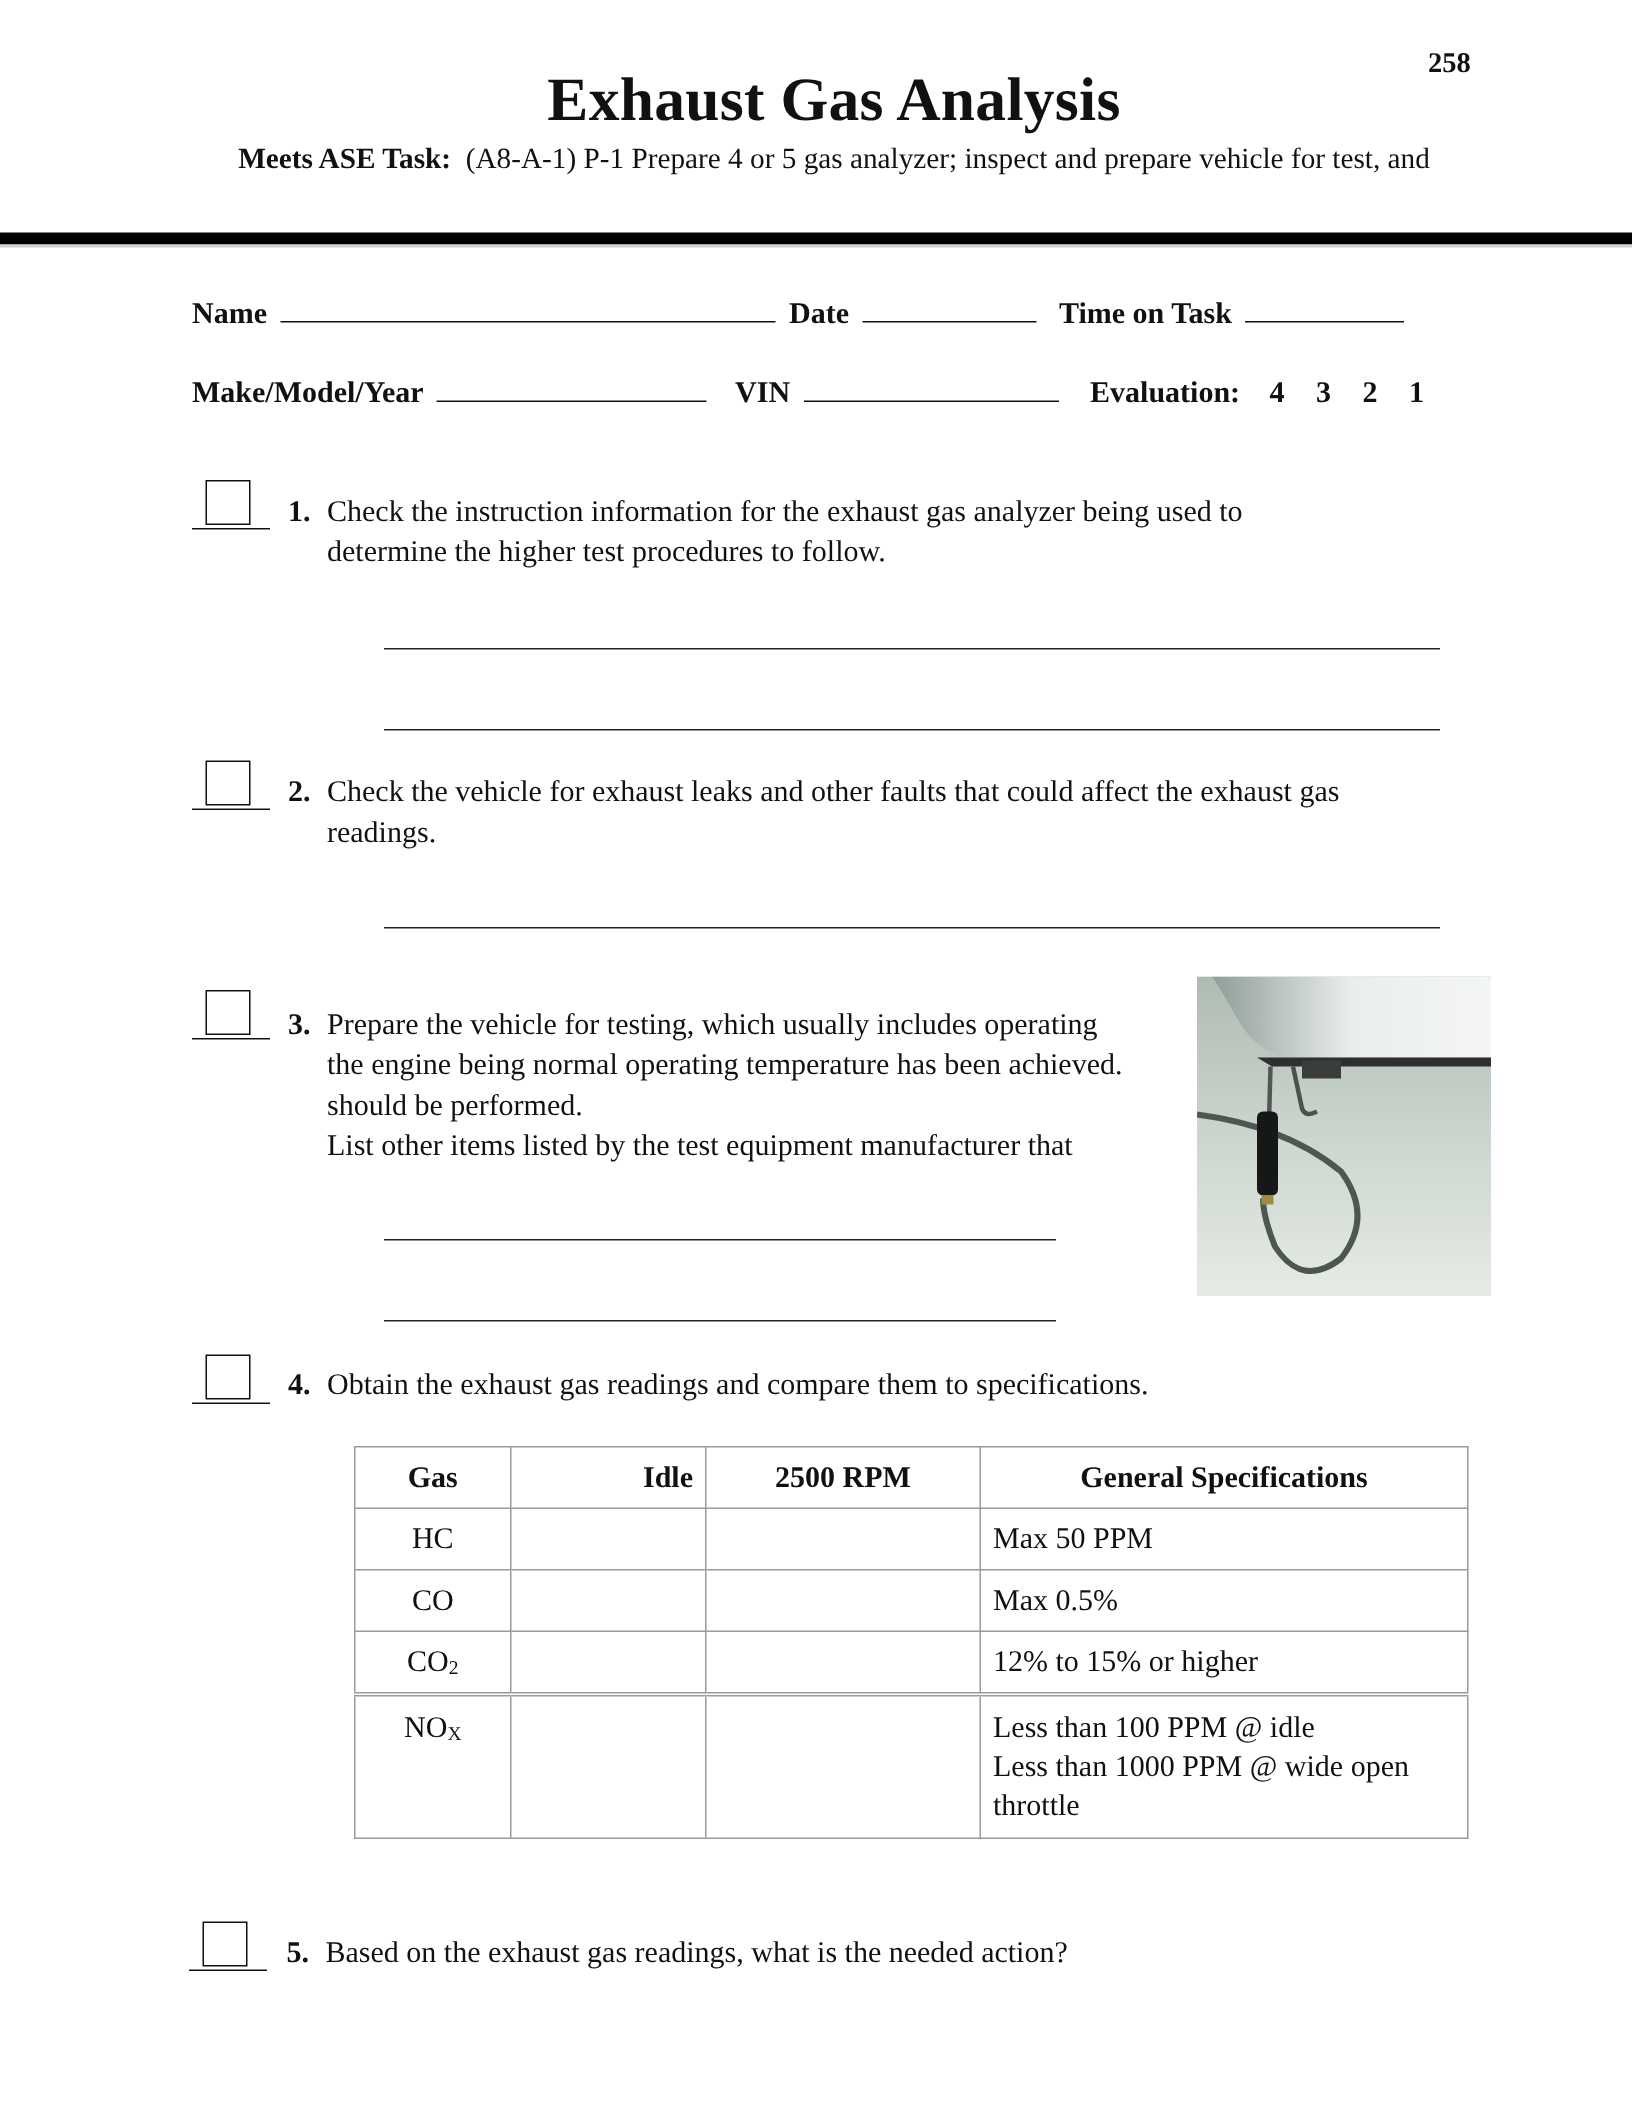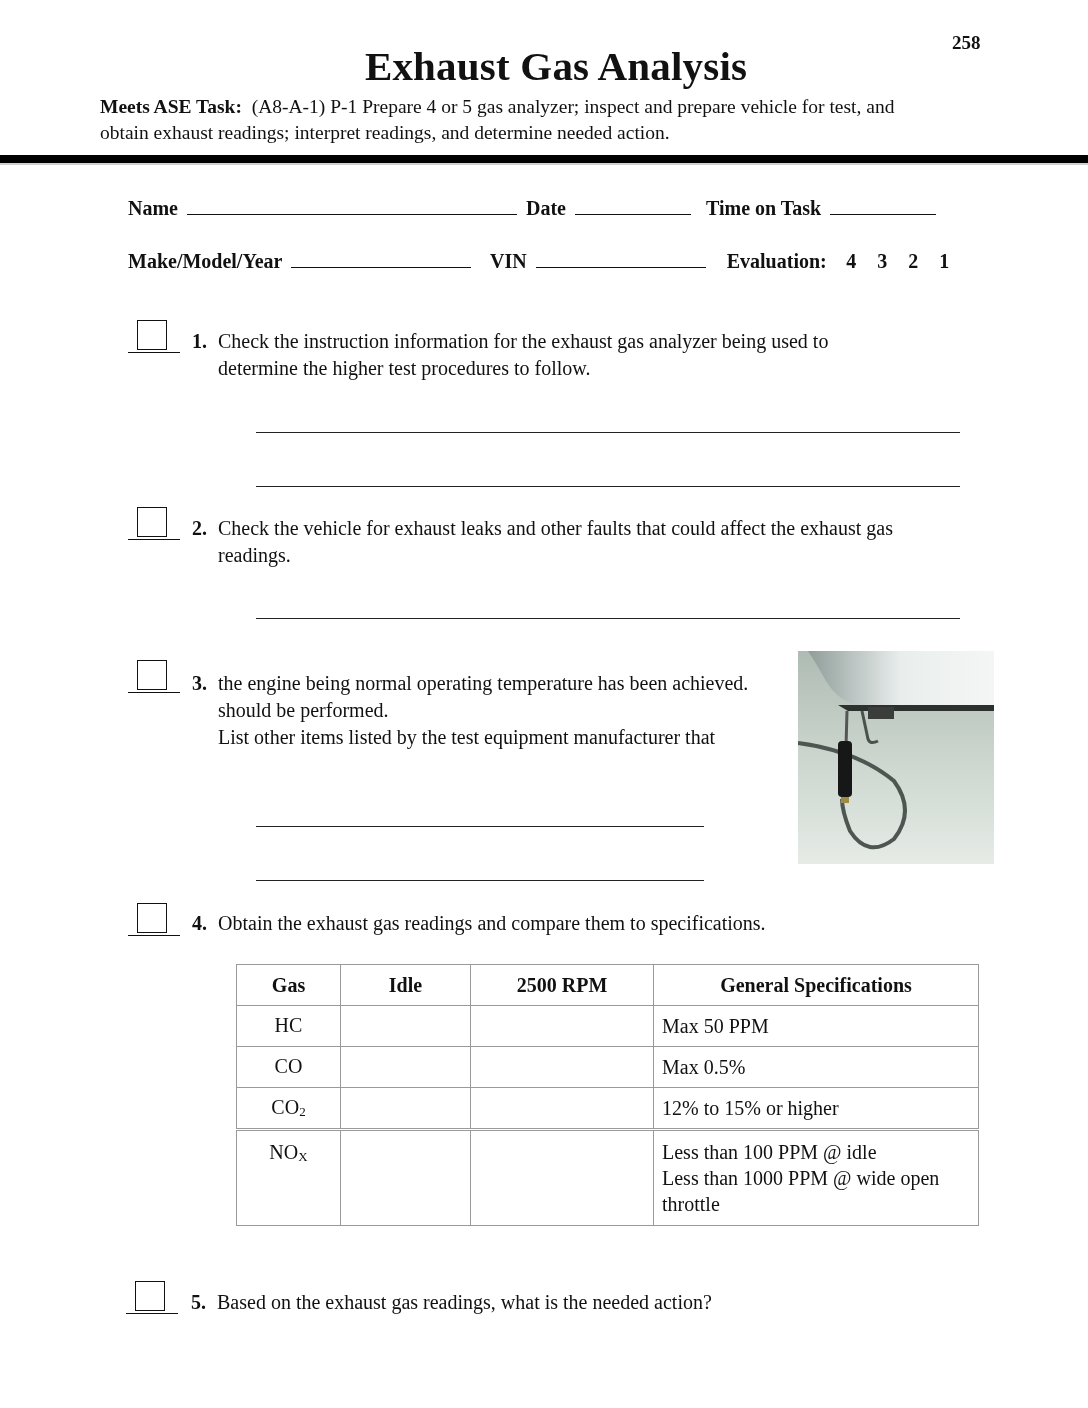--- a/index.html
+++ b/index.html
@@ -1,20 +1,20 @@
 <!DOCTYPE html>
 <html><head>
   <meta charset="utf-8">
   <style>
     html, body { margin: 0; padding: 0; background: #ffffff; }
     body { width: 1088px; height: 1408px; position: relative; overflow: hidden; font-family: "Liberation Serif", "DejaVu Serif", serif; color: #111; }
     .abs { position: absolute; }
     .page-number { top: 32px; left: 952px; font-size: 19px; font-weight: bold; }
     .title { top: 42px; left: 0; width: 1112px; text-align: center; font-size: 41px; font-weight: bold; letter-spacing: 0.2px; }
-    .task { top: 94px; left: 100px; width: 912px; text-align: left; font-size: 19.5px; line-height: 26px; }
+    .task { top: 94px; left: 100px; width: 912px; text-align: center; font-size: 19.5px; line-height: 26px; }
     .task b { font-weight: bold; }
     .rule { top: 155px; left: 0; width: 1088px; height: 8px; background: #000; }
     .rule-shadow { top: 163px; left: 0; width: 1088px; height: 2px; background: #cfcfcf; }
     .field-row { font-size: 20px; font-weight: bold; white-space: nowrap; }
     .blank { display: inline-block; border-bottom: 1.5px solid #111; height: 18px; vertical-align: baseline; margin: 0 4px; }
     .eval-num { display: inline-block; width: 31px; text-align: center; cursor: pointer; }
     .check { width: 52px; height: 36px; }
     .check .box { position: absolute; left: 9px; top: 0; width: 30px; height: 30px; border: 1.5px solid #111; box-sizing: border-box; cursor: pointer; }
     .check .line { position: absolute; left: 0; top: 32px; width: 52px; border-top: 1.5px solid #111; }
     .step { font-size: 20px; line-height: 27px; }
@@ -30,21 +30,20 @@
     table.spec tr.nox td { height: 86px; vertical-align: top; padding-top: 8px; border-top: 3px double #9a9a9a; line-height: 26px; }
     sub, .sub { font-size: 13px; vertical-align: -2px; }
   </style>
 </head>
 <body>
 
 <div class="abs page-number">258</div>
 <div class="abs title">Exhaust Gas Analysis</div>
 <div class="abs task">
   <div><b>Meets ASE Task:</b>&nbsp; <span>(A8-A-1) P-1  Prepare 4 or 5 gas analyzer; inspect and prepare vehicle for test, and</span></div>
-  <div>obtain exhaust readings; interpret readings, and determine needed action.</div>
 </div>
 <div class="abs rule"></div>
 <div class="abs rule-shadow"></div>
 
 <div class="abs field-row" style="top:196px; left:128px;">
   <span>Name</span>
   <span class="blank" style="width:330px;"></span>
   <span style="margin-left:0;">Date</span>
   <span class="blank" style="width:116px;"></span>
   <span style="margin-left:6px;">Time on Task</span>
@@ -89,20 +88,21 @@
 </div>
 <div class="abs answer-line" style="top:618px; left:256px; width:704px;"></div>
 
 <div class="abs check" style="top:660px; left:128px;">
   <div class="box"></div>
   <div class="line"></div>
 </div>
 <div class="abs step" style="top:670px; left:192px; width:600px;">
   <span class="num">3.</span>
   <div class="text">
+    <div>Prepare the vehicle for testing, which usually includes operating</div>
     <div>the engine being normal operating temperature has been achieved.</div>
     <div>should be performed.</div>
     <div>List other items listed by the test equipment manufacturer that</div>
   </div>
 </div>
 <div class="abs answer-line" style="top:826px; left:256px; width:448px;"></div>
 <div class="abs answer-line" style="top:880px; left:256px; width:448px;"></div>
 
 <div class="abs photo">
   <svg width="196" height="213" viewBox="0 0 196 213">
@@ -138,21 +138,21 @@
   <span class="num">4.</span>
   <div class="text">
     <div>Obtain the exhaust gas readings and compare them to specifications.</div>
   </div>
 </div>
 
 <table class="spec">
   <thead>
     <tr>
       <th style="width:87px;">Gas</th>
-      <th style="width:113px;">Idle</th>
+      <th style="width:113px;text-align:right;">Idle</th>
       <th style="width:166px;">2500 RPM</th>
       <th>General Specifications</th>
     </tr>
   </thead>
   <tbody>
     <tr>
       <td class="gas"><span>HC</span><span class="sub"></span></td>
       <td class="input"></td>
       <td class="input"></td>
       <td>Max 50 PPM</td>

